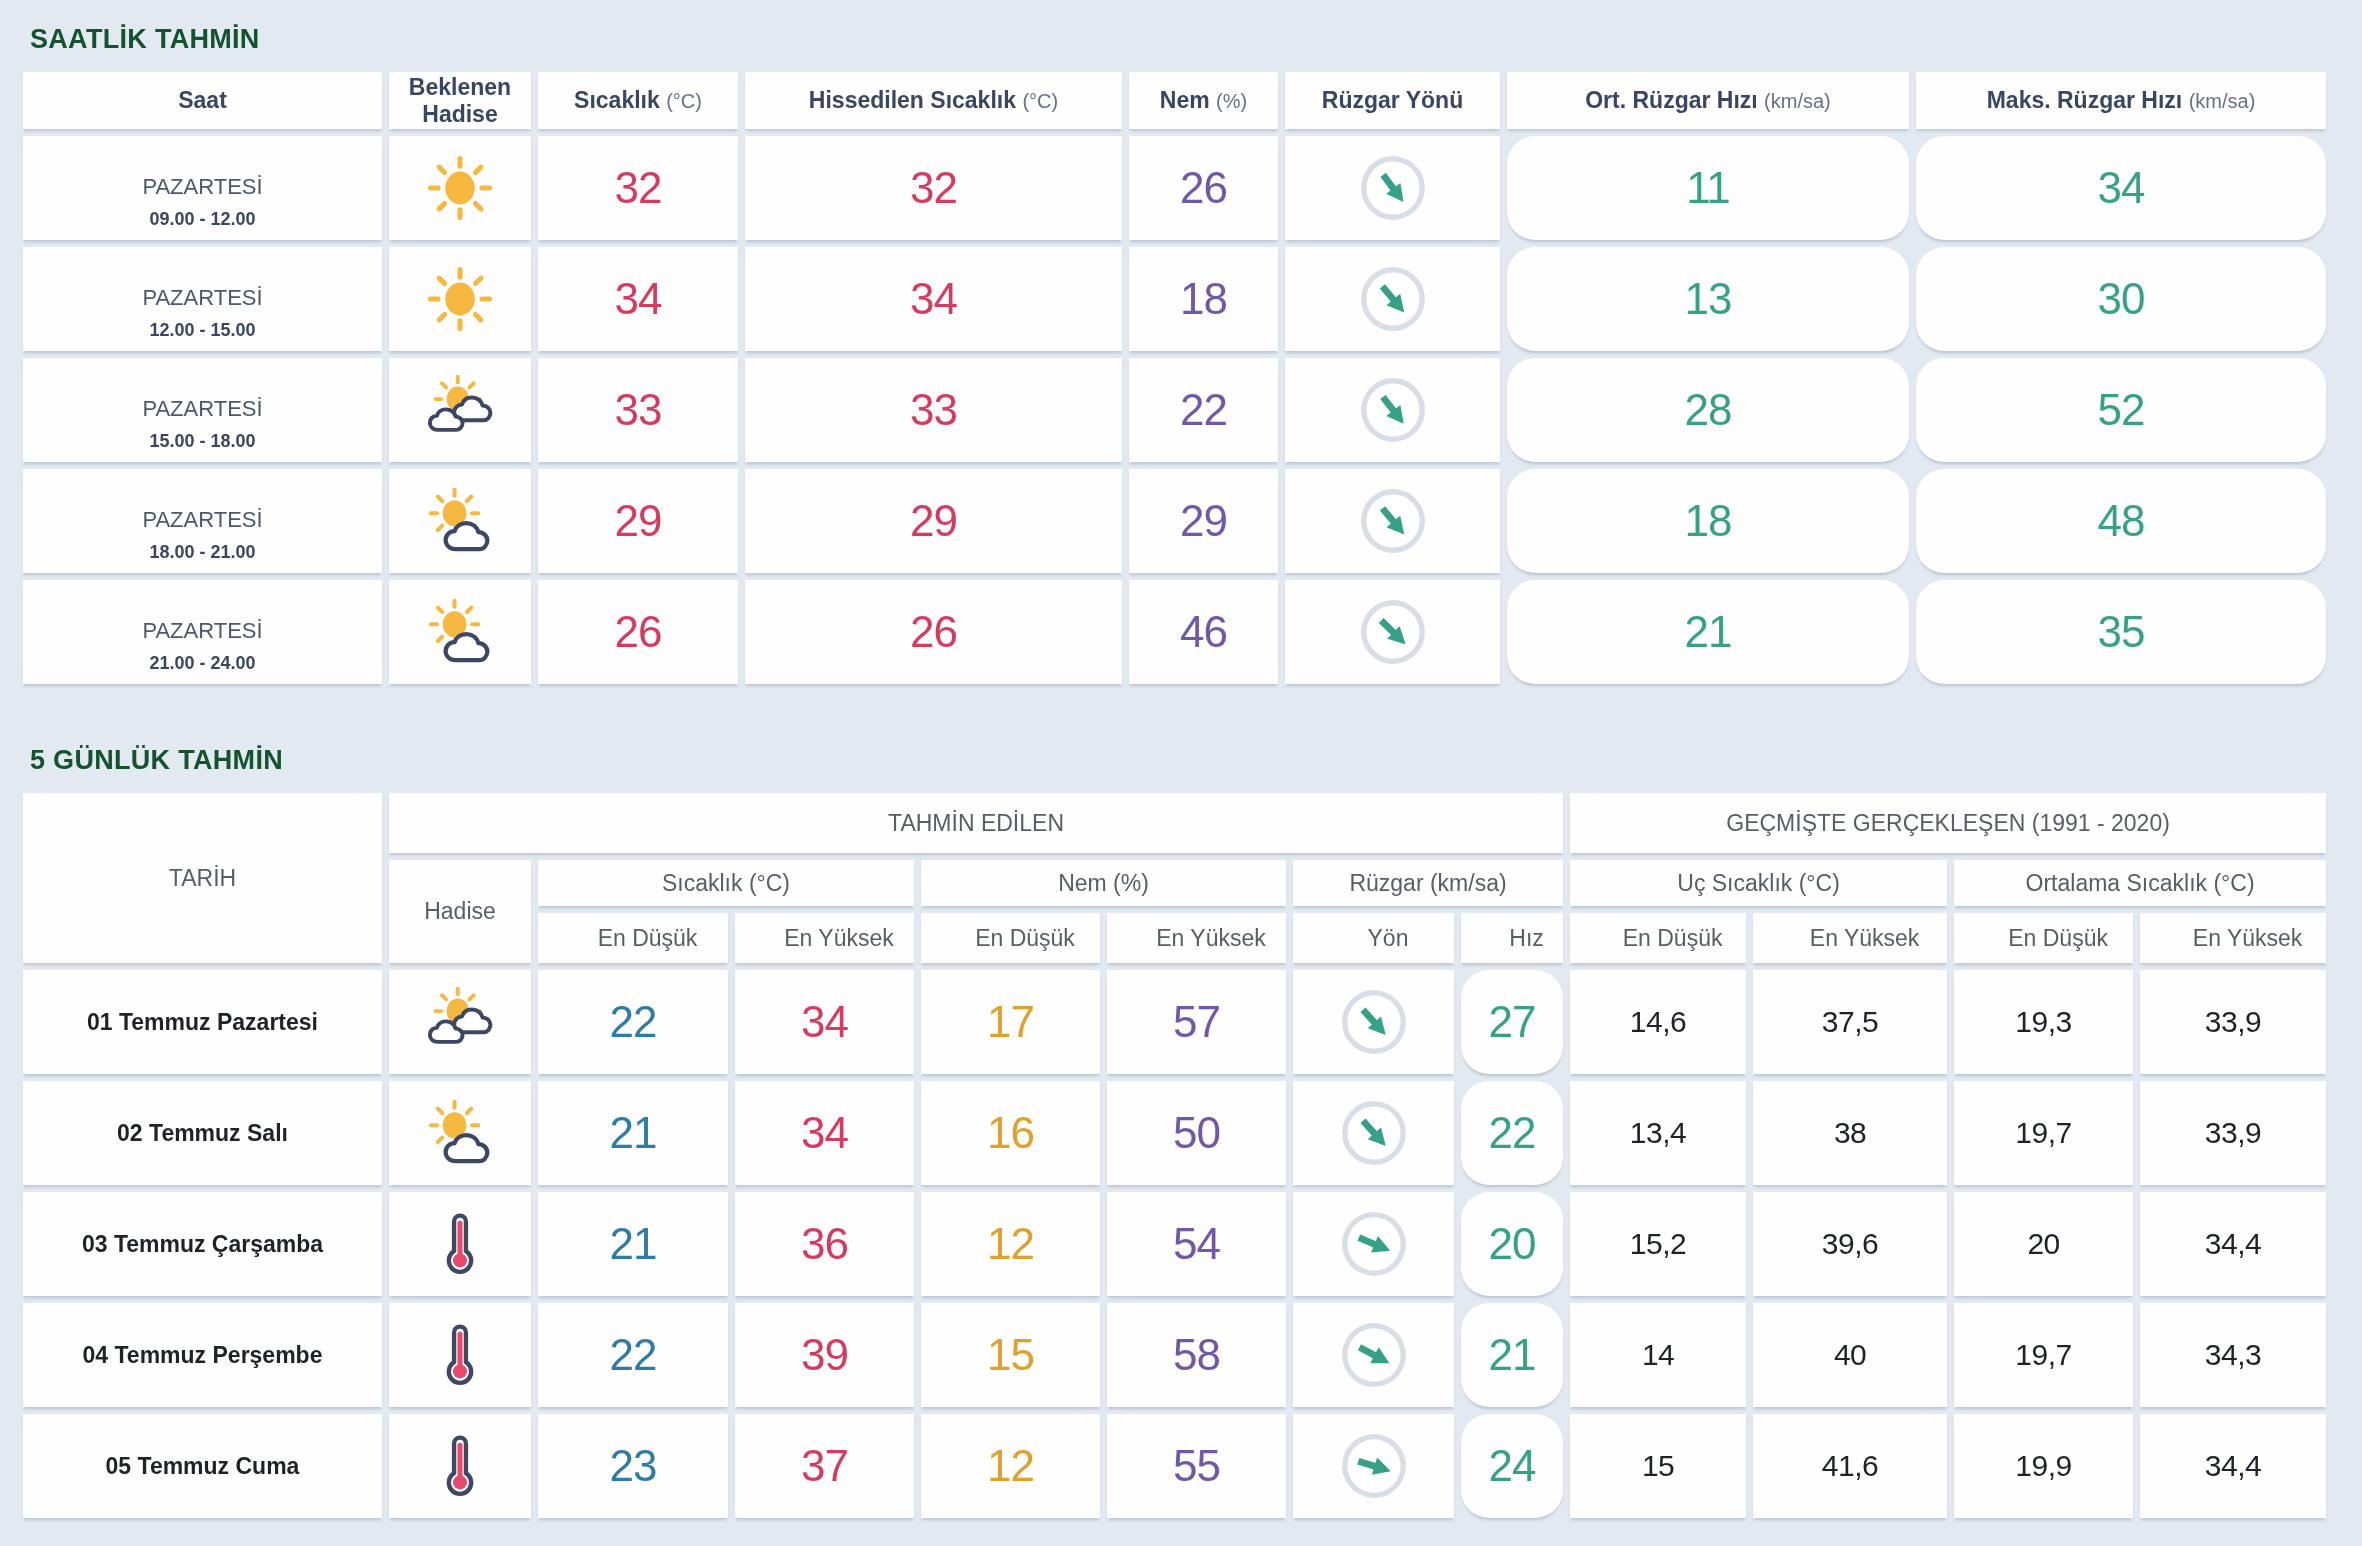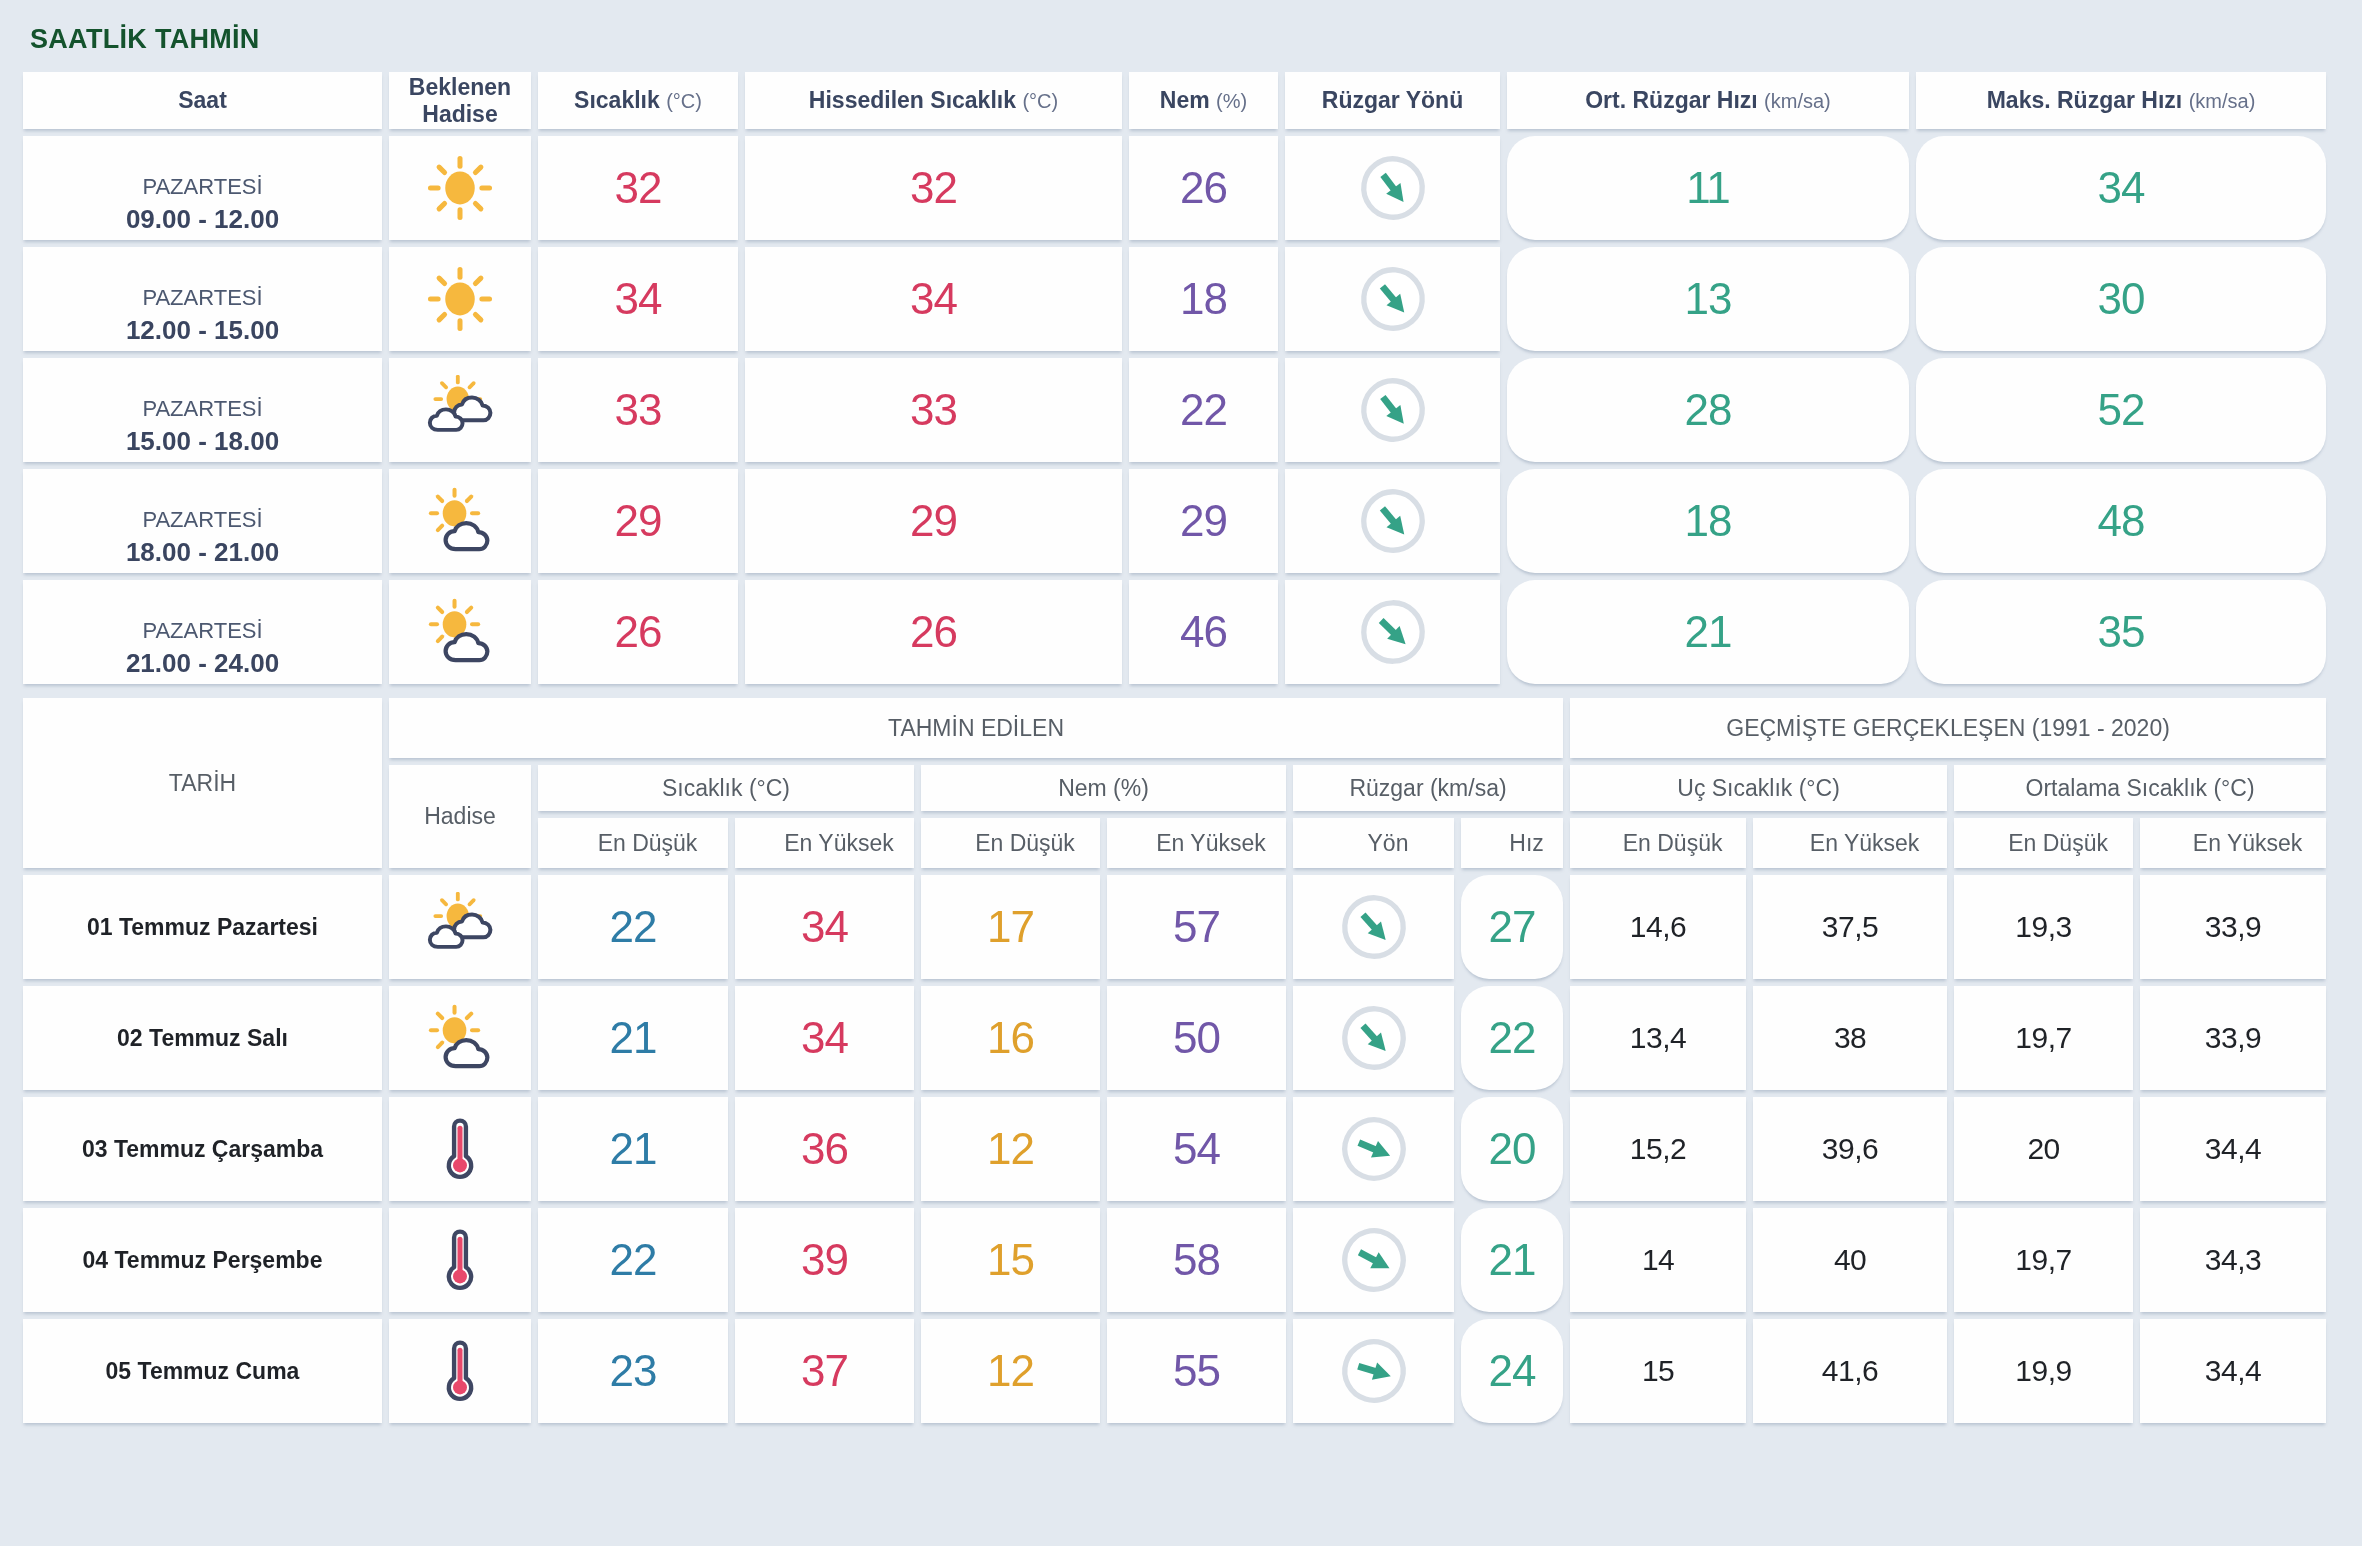--- a/index.html
+++ b/index.html
@@ -22,21 +22,21 @@
   th, td {
     background:#fefefe; text-align:center; vertical-align:middle;
     padding:0; box-shadow:0 3px 3px -1px rgba(110,130,155,.35);
     overflow:hidden;
   }
   
   .hourly th { height:57px; font-size:23px; font-weight:600; color:#3a4661; line-height:1.15; }
   .hourly td { height:104px; }
   .unit { font-weight:400; font-size:20px; color:#66708a; }
   .day-label  { font-size:22px; font-weight:400; color:#4c5870; line-height:30px;margin-top:32px; }
-  .time-label { font-size:26px; font-weight:700; color:#3a4560; line-height:34px; }
+  .time-label { font-size:18px; font-weight:700; color:#3a4560; line-height:34px; }
   .big-num { font-size:44px; font-weight:400; letter-spacing:-1px;margin-top:29px; }
   
   .daily th { font-size:23px; font-weight:400; color:#575e66; line-height:1.15; }
   .daily .gh1 { height:60px; }
   .daily .gh2 { height:46px; }
   .daily .gh3 { height:50px;padding-left:29px; }
   .daily td { height:104px; }
   .date-label { font-size:23px; font-weight:700; color:#1f2227;margin-left:12px; }
   .hist-num { font-size:30px; font-weight:400; color:#1f2227; letter-spacing:-.5px; }
   
@@ -209,20 +209,21 @@
               <use href="#icon-wind-arrow"></use>
             </svg></td>
         <td class="big-num c-green">21</td>
         <td class="big-num c-green">35</td>
       </tr>
     </tbody>
   </table>
 </section>
 
 <section>
+  <h2 class="section-title second">5 GÜNLÜK TAHMİN</h2>
 
   <table class="daily">
     <colgroup>
       <col style="width:359px">
         <col style="width:142px">
         <col style="width:190px">
         <col style="width:179px">
       <col style="width:179px">
         <col style="width:179px">
         <col style="width:161px">

